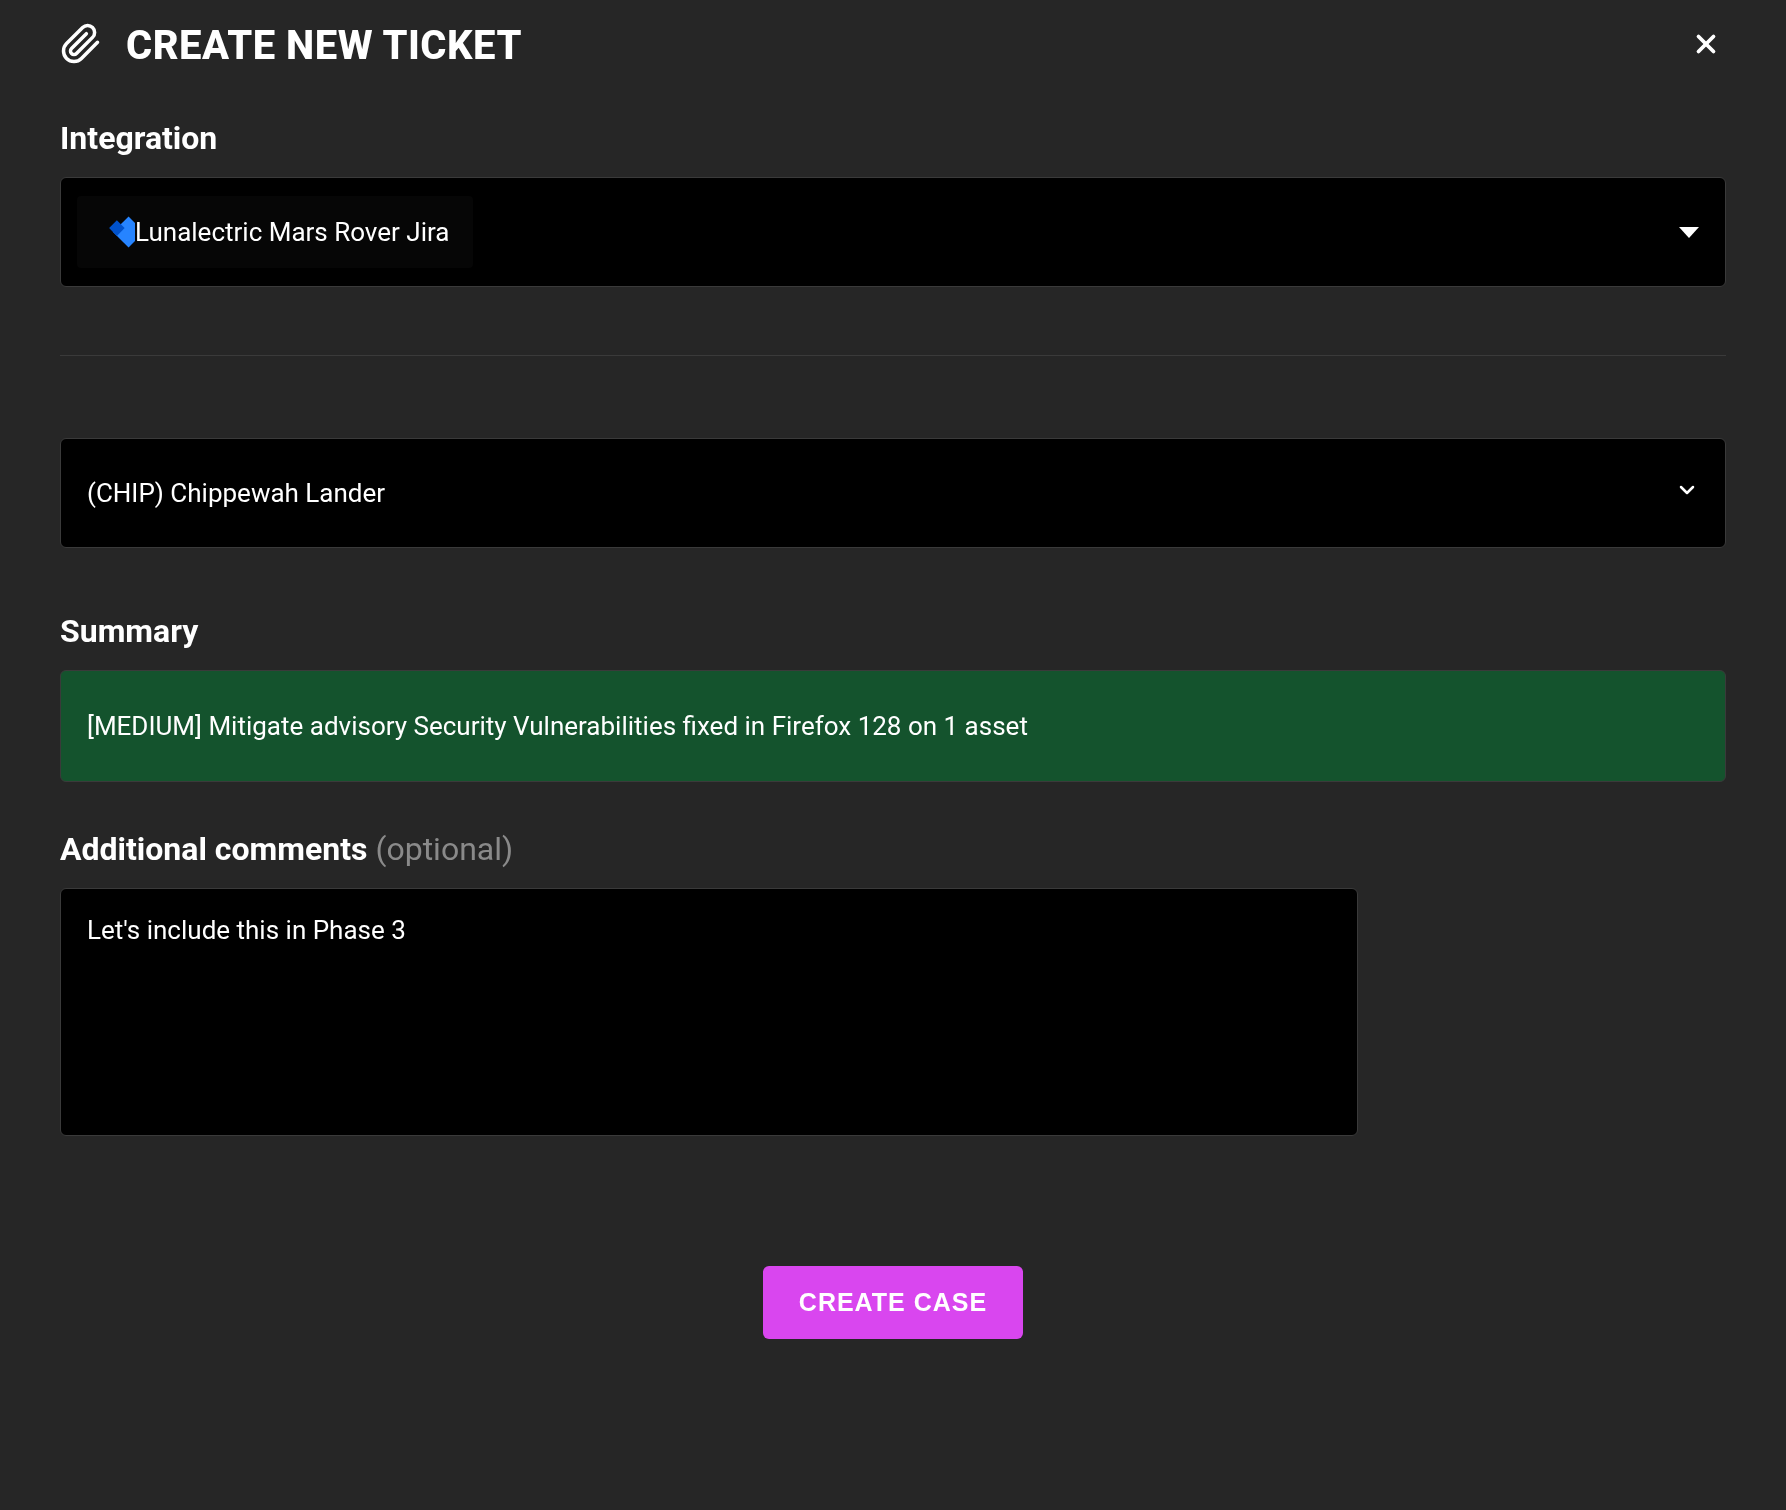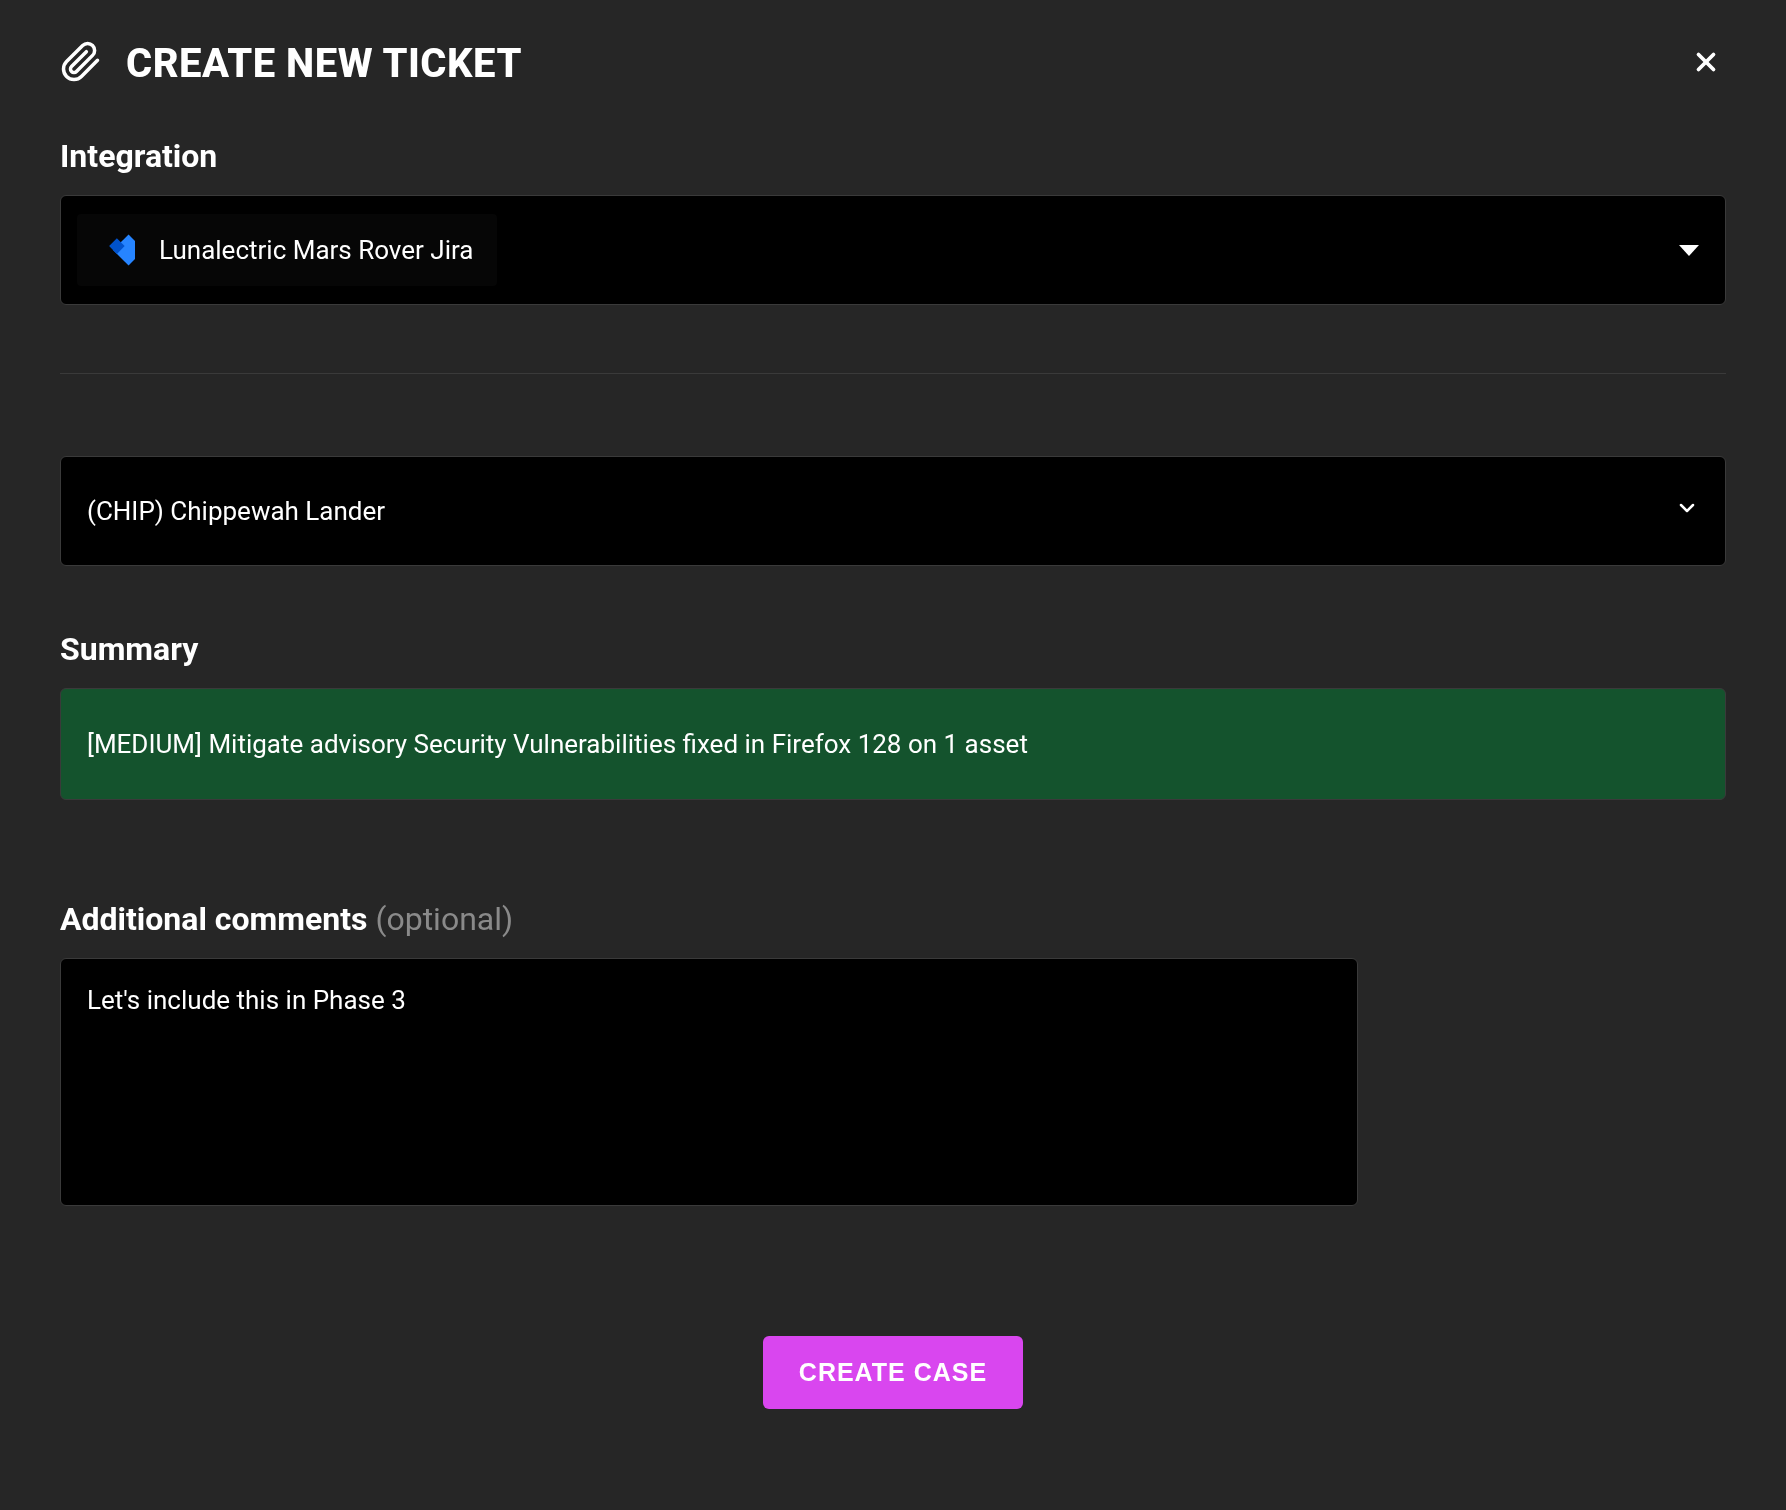--- a/index.html
+++ b/index.html
@@ -15,21 +15,21 @@
     position: relative;
     color: #fff;
   }
   .modal {
     position: absolute;
     left: 0;
     top: 0;
     width: 1786px;
     height: 1510px;
     background: #262626;
-    padding: 40px 60px 0 60px;
+    padding: 22px 60px 0 60px;
   }
   .header-row {
     display: flex;
     align-items: center;
     justify-content: space-between;
     margin-bottom: 50px;
   }
   .header-left {
     display: flex;
     align-items: center;
@@ -75,21 +75,20 @@
     cursor: pointer;
     font-size: 26px;
     color: #fff;
   }
   .integration-select {
     height: 110px;
   }
   .integration-inner {
     display: flex;
     align-items: center;
-    gap: 24px;
     background: #060606;
     border-radius: 4px;
     padding: 14px 24px 14px 14px;
     margin-left: -10px;
   }
   .jira-icon {
     width: 44px;
     height: 44px;
     display: flex;
     align-items: center;
@@ -132,21 +131,21 @@
     resize: none;
     font-size: 26px;
     color: #fff;
     font-family: inherit;
     outline: none;
   }
   .summary-section {
     margin-top: 64px;
   }
   .comments-section {
-    margin-top: 100px;
+    margin-top: 48px;
   }
   .button-row {
     display: flex;
     justify-content: center;
     margin-top: 130px;
   }
   .create-button {
     background: #d946ef;
     color: #fff;
     border: none;

